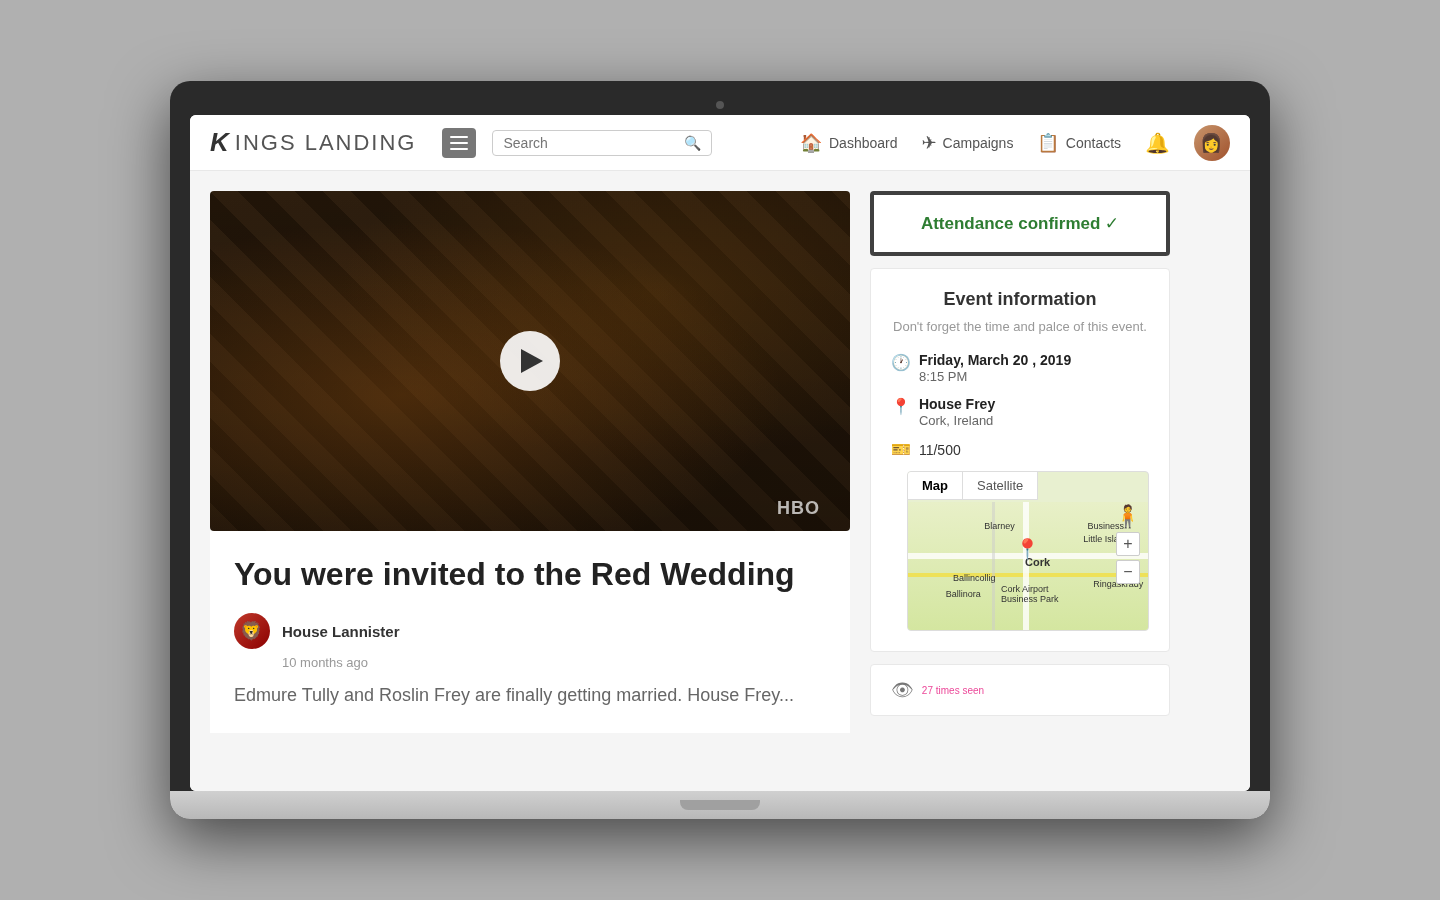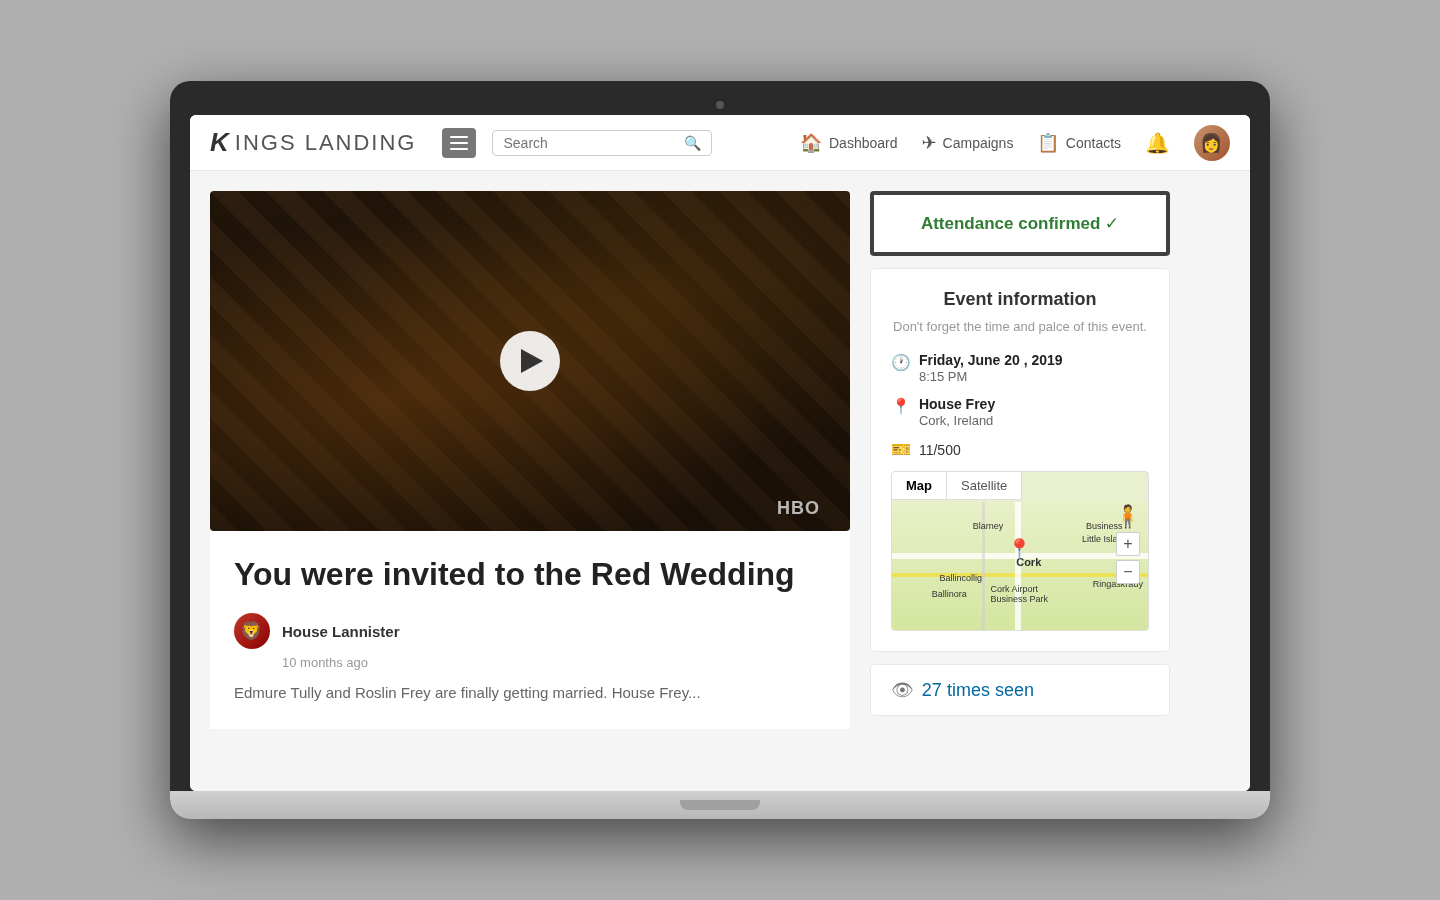--- a/index.html
+++ b/index.html
@@ -286,21 +286,21 @@
     }
 
     .post-time {
       font-size: 13px;
       color: #999;
       margin-bottom: 12px;
       padding-left: 48px;
     }
 
     .post-excerpt {
-      font-size: 15px;
+      font-size: 18px;
       color: #666;
       line-height: 1.5;
     }
 
     
     .right-col {
       width: 300px;
       margin-left: 20px;
       display: flex;
       flex-direction: column;
@@ -397,20 +397,21 @@
 
     
     .map-container {
       margin-top: 12px;
       border: 1px solid #ddd;
       border-radius: 4px;
       overflow: hidden;
       height: 160px;
       position: relative;
       background: #e8f0d0;
+      margin-left: 16px;
     }
 
     .map-tabs {
       display: flex;
       background: #fff;
       border-bottom: 1px solid #ddd;
       position: absolute;
       top: 0;
       left: 0;
       z-index: 10;
@@ -528,22 +529,22 @@
       align-items: center;
       gap: 8px;
     }
 
     .seen-icon {
       font-size: 18px;
       color: #777;
     }
 
     .seen-text {
-      font-size: 18px;
-      color: #0369a1;
+      font-size: 10px;
+      color: #ec4899;
     }
   </style>
 </head>
 <body>
 
 <div class="laptop-outer">
   <div class="camera-dot"></div>
   <div class="laptop-screen">
 
     <nav class="navbar">
@@ -614,21 +615,21 @@
           <span class="check-mark">✓</span>
         </div>
 
         <div class="event-info-card">
           <div class="event-info-title">Event information</div>
           <div class="event-info-subtitle">Don't forget the time and palce of this event.</div>
 
           <div class="info-row">
             <span class="info-icon">🕐</span>
             <div class="info-text">
-              <strong>Friday, June 20 , 2019</strong>
+              <strong>Friday, March 20 , 2019</strong>
               <span>8:15 PM</span>
             </div>
           </div>
 
           <div class="info-row">
             <span class="info-icon">📍</span>
             <div class="info-text">
               <strong>House Frey</strong>
               <span>Cork, Ireland</span>
             </div>

